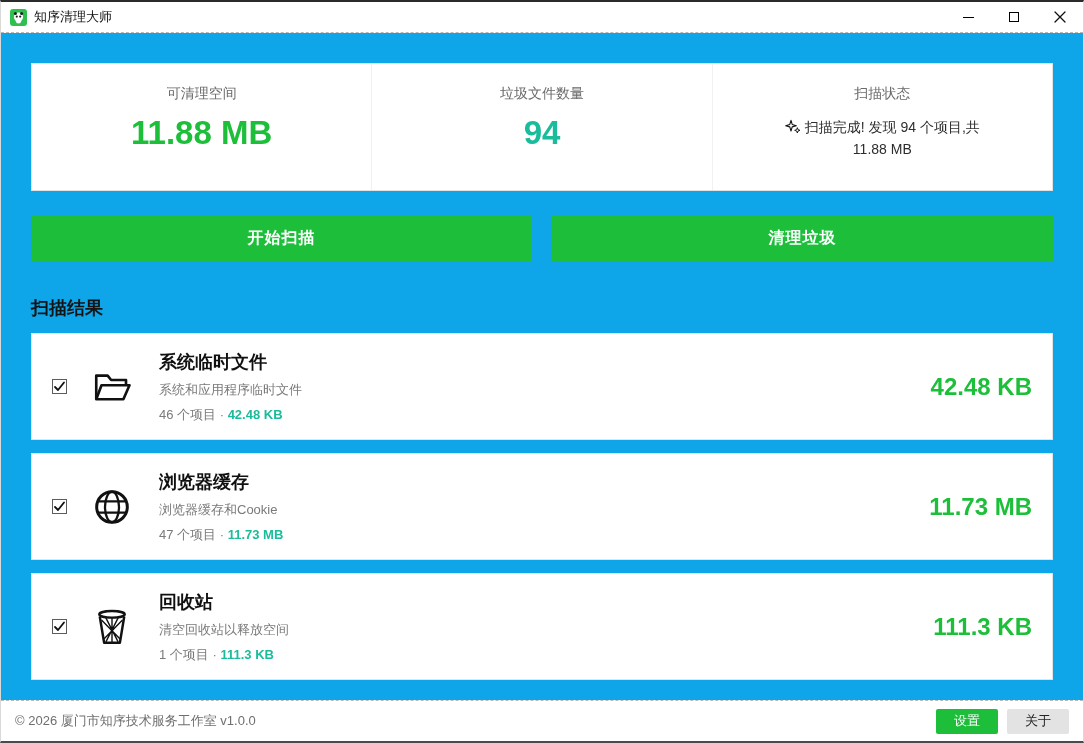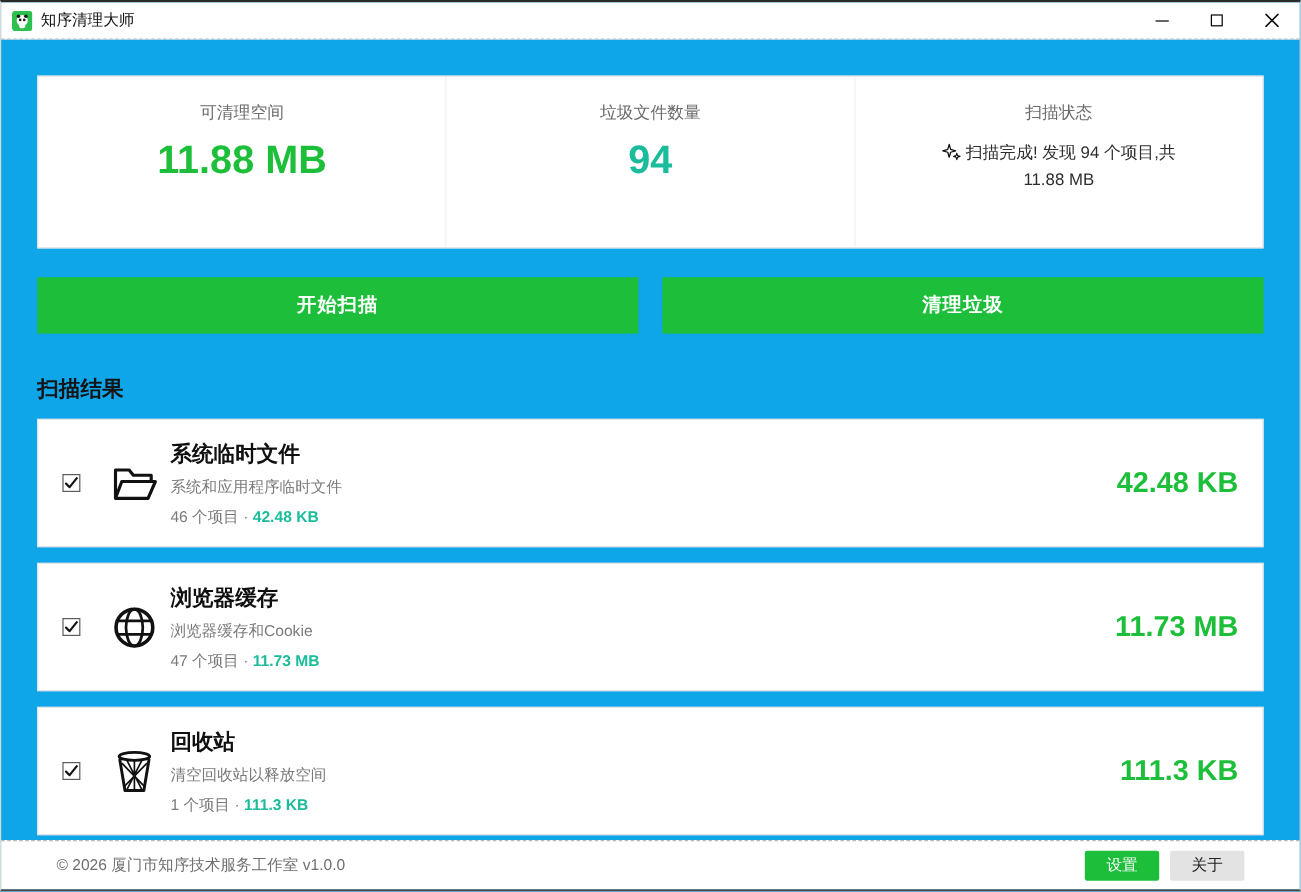--- a/index.html
+++ b/index.html
@@ -33,21 +33,21 @@
   .win-btn {
     width: 46px; height: 31px;
     display: flex; align-items: center; justify-content: center;
     background: transparent; border: none; cursor: pointer;
   }
   .min-glyph { width: 11px; height: 0; border-top: 1.4px solid #000; display: block; }
   .max-glyph { width: 10px; height: 10px; border: 1.2px solid #000; display: block; }
   
   .content { flex: 1 1 auto; padding: 0 30px; }
   .stats-panel {
-    margin-top: 30px; height: 144px;
+    margin-top: 30px; height: 128px;
     border: 1px solid #e2e2e2; background: #fff;
     display: flex; align-items: stretch;
   }
   .stat-col {
     flex: 1 1 0; text-align: center; padding-top: 21px;
   }
   .stat-col + .stat-col { border-left: 1px solid #f1f1f1; }
   .stat-label { font-size: 14px; color: #6b6b6b; }
   .stat-value { font-size: 33px; font-weight: bold; margin-top: 11px; letter-spacing: 0; }
   .stat-value.green { color: #1dbf3a; }
@@ -75,33 +75,33 @@
     padding: 0 20px 0 20px;
   }
   .result-card:first-of-type { margin-top: 14px; }
   .checkbox {
     width: 15px; height: 15px; flex: 0 0 15px;
     border: 1px solid #5c5c5c; background: #fff;
     display: flex; align-items: center; justify-content: center;
     cursor: pointer;
   }
   .cat-icon { width: 42px; height: 42px; flex: 0 0 42px; margin-left: 24px; }
-  .card-text { margin-left: 9px; }
+  .card-text { margin-left: 26px; }
   .card-title { font-size: 18px; font-weight: bold; color: #101010; }
   .card-sub { font-size: 13px; color: #7a7a7a; margin-top: 7px; }
   .card-meta { font-size: 13px; color: #7a7a7a; margin-top: 7px; }
   .card-meta .size { color: #1abc9c; font-weight: bold; }
   .card-spacer { flex: 1; }
   .card-total { font-size: 24px; font-weight: bold; color: #1dbf3a; }
   
   .footer {
     flex: 0 0 41px; height: 41px;
     border-top: 1px dashed #b9b9b9;
     display: flex; align-items: center;
-    padding: 0 46px;
+    padding: 0 14px;
     background: #fff;
   }
   .copyright { font-size: 13px; color: #6f6f6f; }
   .footer-spacer { flex: 1; }
   .footer-btn {
     height: 25px; padding: 0 18px;
     border: none; border-radius: 2px;
     font-family: inherit; font-size: 13px; cursor: pointer;
   }
   .footer-btn.settings { background: #1dbf3a; color: #fff; }

